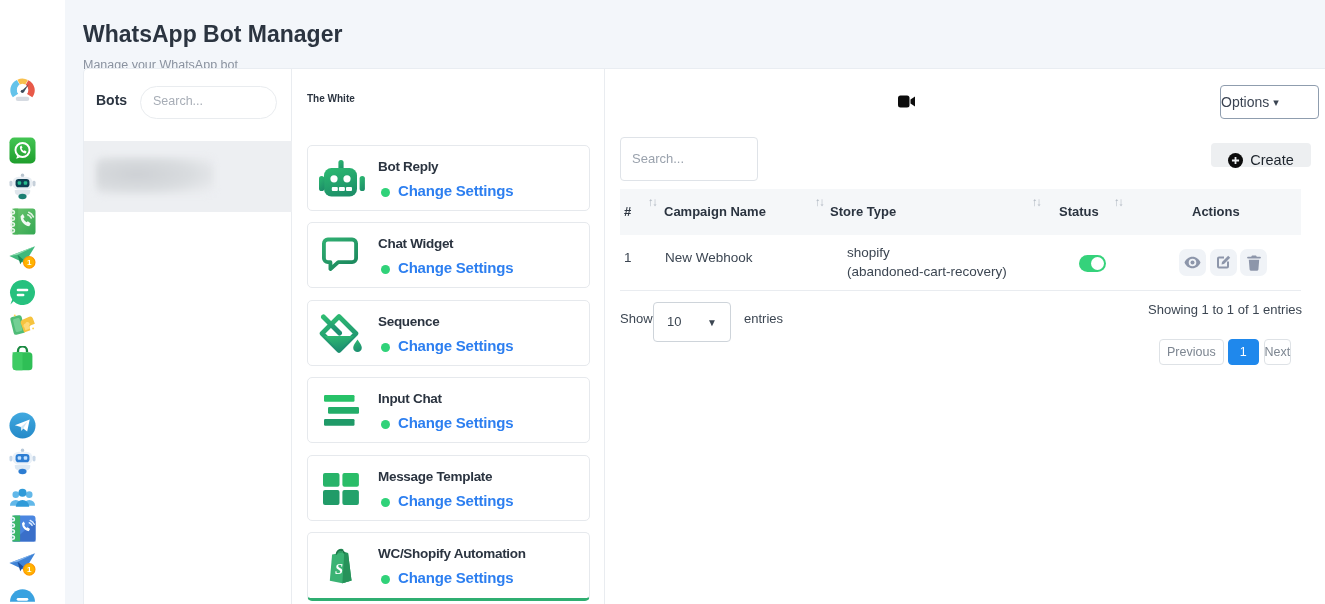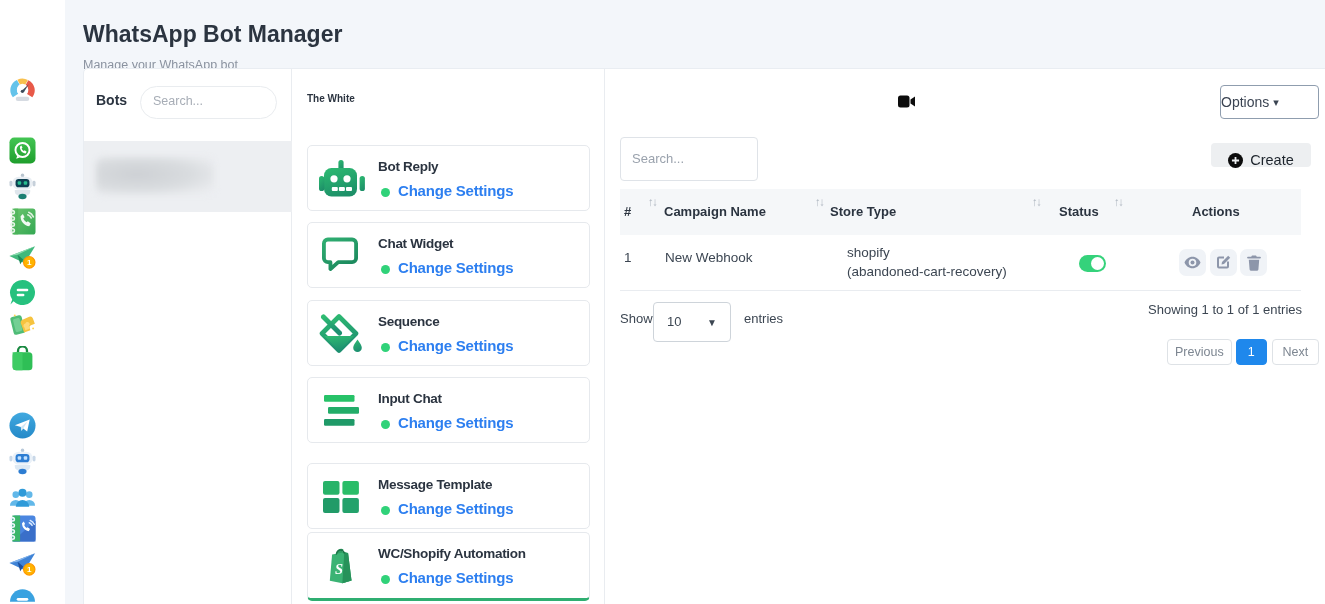--- a/index.html
+++ b/index.html
@@ -36,21 +36,21 @@
 .thead { position:absolute; left:15px; top:120px; width:681px; height:46px; background:#f5f7f9; }
 .th { position:absolute; top:15px; font-size:13px; font-weight:700; color:#2b3440; }
 .sort { position:absolute; top:7px; font-size:11.5px; color:#adb5bf; letter-spacing:-1.5px; }
 .trow { position:absolute; left:15px; top:166px; width:681px; height:56px; border-bottom:1px solid #e9ecf0; font-size:13.5px; color:#3c4652; }
 .toggle { position:absolute; left:459px; top:20px; width:27px; height:17px; background:#35d27b; border-radius:9px; }
 .toggle .knob { position:absolute; right:2px; top:2px; width:13px; height:13px; background:#fff; border-radius:50%; }
 .abtn { position:absolute; top:14px; width:27px; height:27px; background:#f0f3f7; border-radius:7px; text-align:center; }
 .showrow { position:absolute; left:15px; top:233px; width:690px; font-size:13px; color:#3c4652; }
 .sel { position:absolute; left:33px; top:0px; width:78px; height:40px; border:1px solid #ced4da; border-radius:4px; font-size:13px; color:#3c4652; padding-left:13px; line-height:37px; }
 .pag { position:absolute; top:270px; font-size:12.5px; }
-.pbtn { display:inline-block; height:26px; line-height:24px; border:1px solid #dee2e6; border-radius:4px; background:#fff; color:#7d8691; padding:0 8px; margin-left:20px; vertical-align:top; }
+.pbtn { display:inline-block; height:26px; line-height:24px; border:1px solid #dee2e6; border-radius:4px; background:#fff; color:#7d8691; padding:0 8px; margin-left:12px; vertical-align:top; }
 .pbtn.act { background:#1f88ec; color:#fff; border-color:#1f88ec; padding:0 11px; margin-left:4px; }
 </style>
 </head>
 <body>
 <div class="sidebar" id="sidebar">
   <svg class="sicon" style="top:75px" viewBox="0 0 28 28">
     <path d="M4 23 A 11.5 11.5 0 0 1 8.2 5.2 L 11.5 11 A 5.5 5.5 0 0 0 9.5 19.5 Z" fill="#64c3ea"></path>
     <path d="M8.7 4.9 A 11.5 11.5 0 0 1 19.6 5.1 L 16.4 10.9 A 5.5 5.5 0 0 0 11.9 10.8 Z" fill="#f8c04e"></path>
     <path d="M20 5.4 A 11.5 11.5 0 0 1 24.2 23 L 18.7 19.6 A 5.5 5.5 0 0 0 16.8 11.1 Z" fill="#e85948"></path>
     <circle cx="14" cy="15" r="5.8" fill="#fff"></circle>
@@ -247,21 +247,21 @@
       </div>
     <div class="opt-card" style="top:308px">
         <span class="ic" id="ic-flow"><svg width="40" height="32" viewBox="0 0 40 32" style="margin-top:4px">
       <rect x="5" y="0" width="30.5" height="6.8" rx="1.2" fill="#27c268"></rect>
       <rect x="9" y="12" width="31" height="6.8" rx="1.2" fill="#23ad69"></rect>
       <rect x="5" y="24" width="30.5" height="6.8" rx="1.2" fill="#1f9a68"></rect>
     </svg></span>
         <div class="t">Input Chat</div>
         <div class="cs"><span class="dot"></span>Change Settings</div>
       </div>
-    <div class="opt-card" style="top:394px">
+    <div class="opt-card" style="top:386px">
         <span class="ic" id="ic-tpl"><svg width="36" height="32" viewBox="0 0 36 32" style="margin-left:4px;margin-top:4px">
       <rect x="0" y="0" width="16.5" height="13.8" rx="2" fill="#28b369"></rect>
       <rect x="19.4" y="0" width="16.5" height="13.8" rx="2" fill="#2abd68"></rect>
       <rect x="0" y="17" width="16.5" height="15" rx="2" fill="#219b68"></rect>
       <rect x="19.4" y="17" width="16.5" height="15" rx="2" fill="#23a26b"></rect>
     </svg></span>
         <div class="t">Message Template</div>
         <div class="cs"><span class="dot"></span>Change Settings</div>
       </div>
     <div class="opt-card active" style="top:463px">
@@ -320,16 +320,16 @@
             <path d="M1.8 4.8 h10.4 l-0.8 9.6 a1.6 1.6 0 0 1 -1.6 1.4 H4.2 a1.6 1.6 0 0 1 -1.6 -1.4 Z" fill="#8d96aa"></path>
           </svg></span>
     </div>
     <div class="showrow">
       <span style="position:absolute;left:0;top:9px;">Show</span>
         <span class="sel">10<span style="position:absolute;right:13px;top:1px;color:#3c4652;font-size:10px;">▼</span></span>
         <span style="position:absolute;left:124px;top:9px;">entries</span>
       <span style="position:absolute;right:8px;top:0px;">Showing 1 to 1 of 1 entries</span>
     </div>
     <div class="pag" style="left:542px;">
-      <span class="pbtn" style="padding:0 7px;">Previous</span><span class="pbtn act">1</span><span class="pbtn" style="padding:0 10px;margin-left:5px;">Next</span>
+      <span class="pbtn" style="padding:0 7px;">Previous</span><span class="pbtn act">1</span><span class="pbtn" style="padding:0 0;margin-left:5px;">Next</span>
     </div>
   </div>
 </div>
 
 </body></html>

